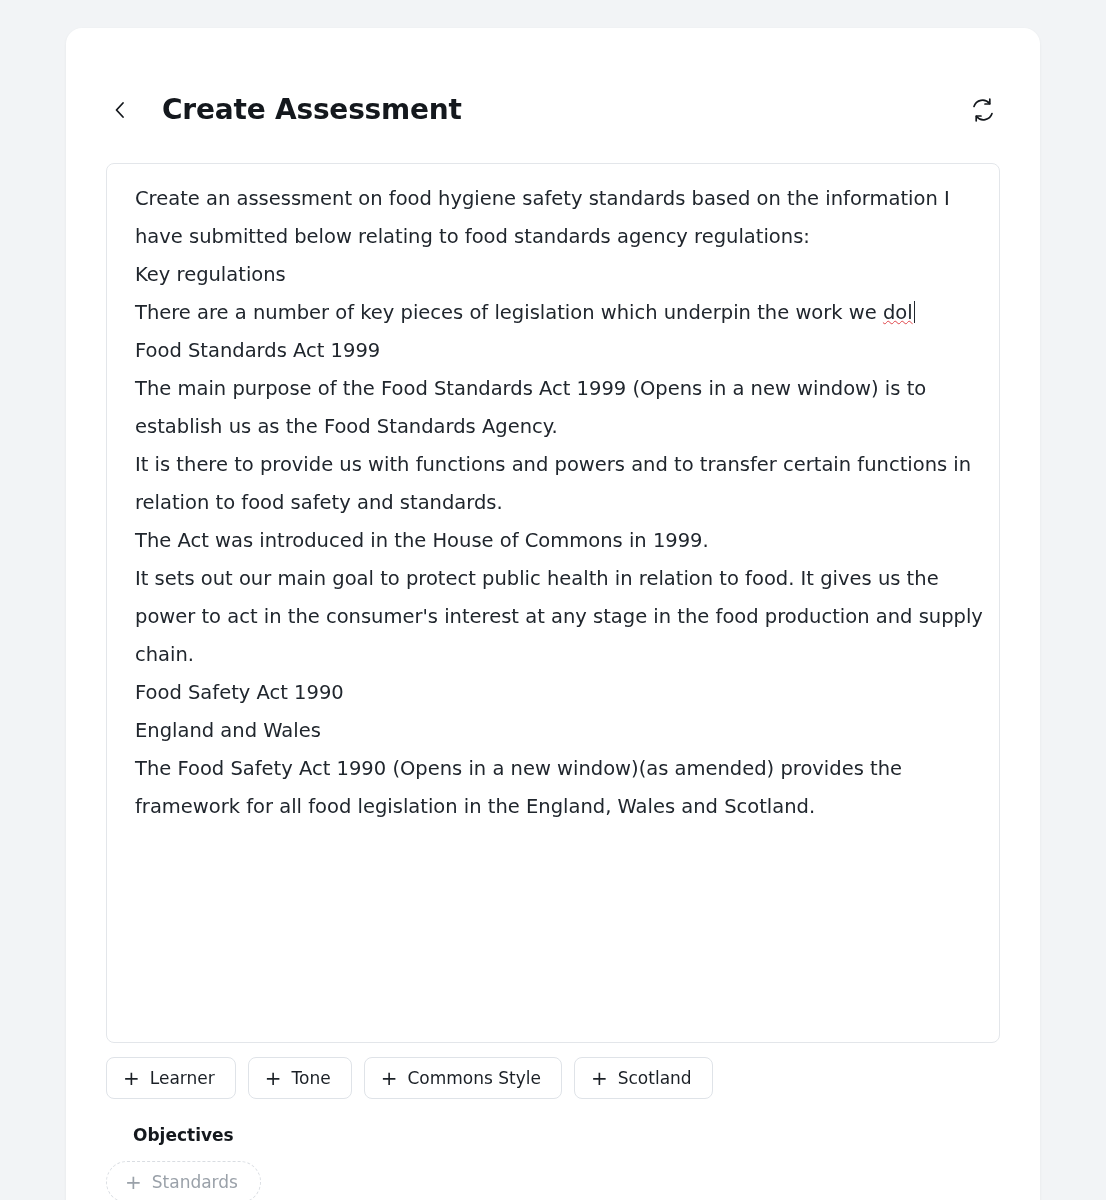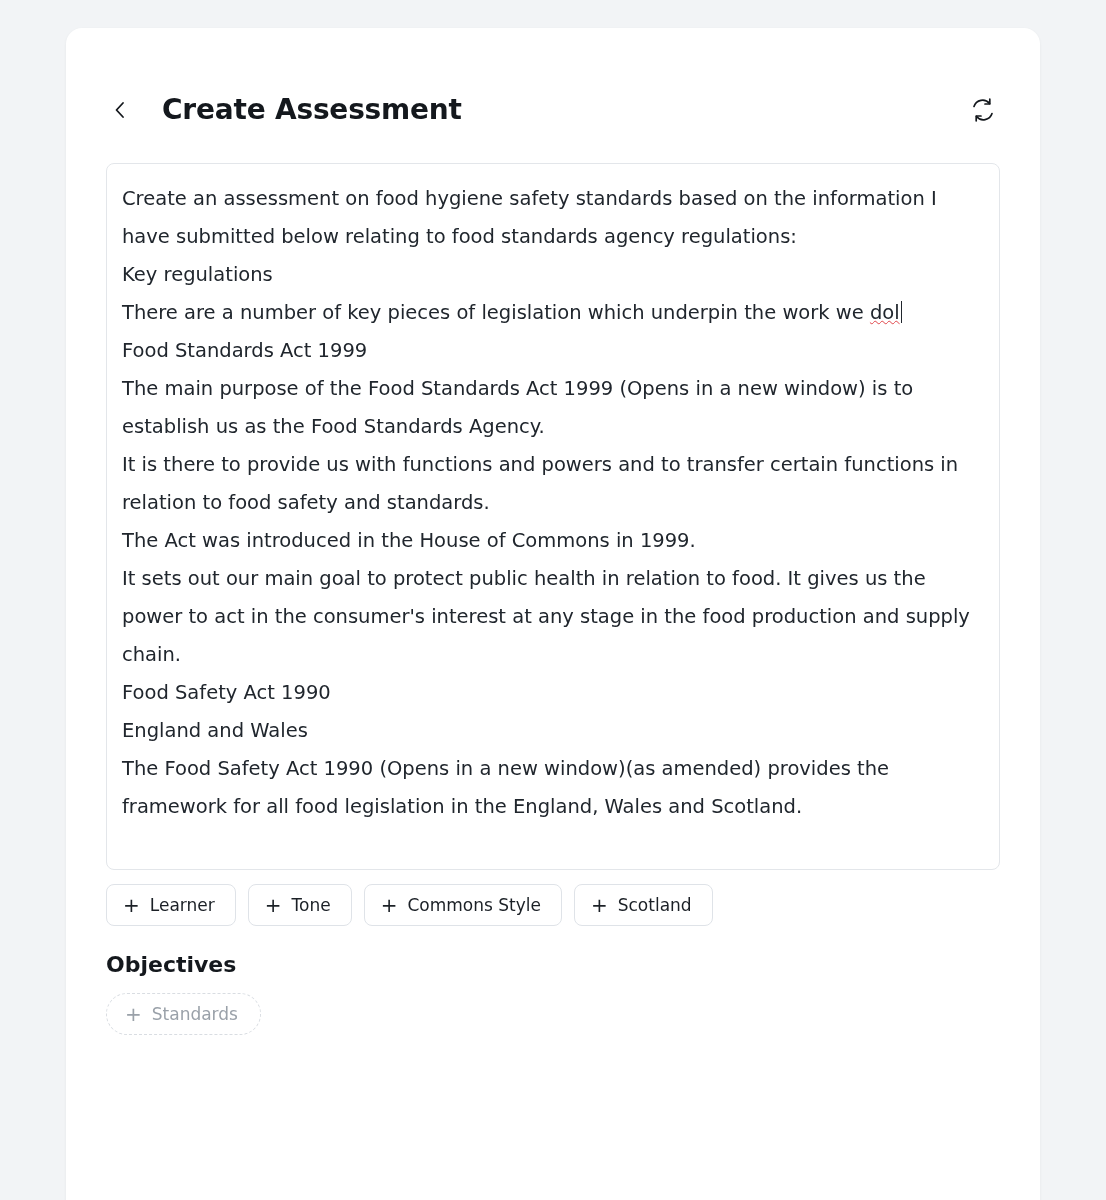--- a/index.html
+++ b/index.html
@@ -85,23 +85,23 @@
     cursor: pointer;
     background: none;
     border: none;
     padding: 0;
     margin-right: 2px;
   }
   .instructions-box {
     margin: 15px 40px 0 40px;
     border: 1px solid #e3e6ea;
     border-radius: 8px;
-    padding: 16px 16px 14px 15px;
+    padding: 16px 16px 14px 28px;
     background: #fff;
-    height: 707px;
+    height: 880px;
     overflow: hidden;
   }
   .instructions-text {
     font-size: 19.5px;
     line-height: 38px;
     color: #20262d;
     white-space: pre-wrap;
     margin: 0;
     word-wrap: break-word;
   }
@@ -140,25 +140,26 @@
     cursor: pointer;
     font-family: inherit;
   }
   .chip .plus {
     font-size: 20px;
     line-height: 1;
     color: #1b2026;
     font-weight: 400;
   }
   .objectives-title {
-    padding: 0 40px;
+    padding: 0 24px;
     margin-top: 26px;
-    font-size: 22px;
+    font-size: 17px;
     font-weight: 700;
     color: #14181d;
+    margin-left: 43px;
   }
   .objective-pill-row {
     padding: 0 40px;
     margin-top: 16px;
   }
   .objective-pill {
     display: inline-flex;
     align-items: center;
     gap: 10px;
     height: 42px;

